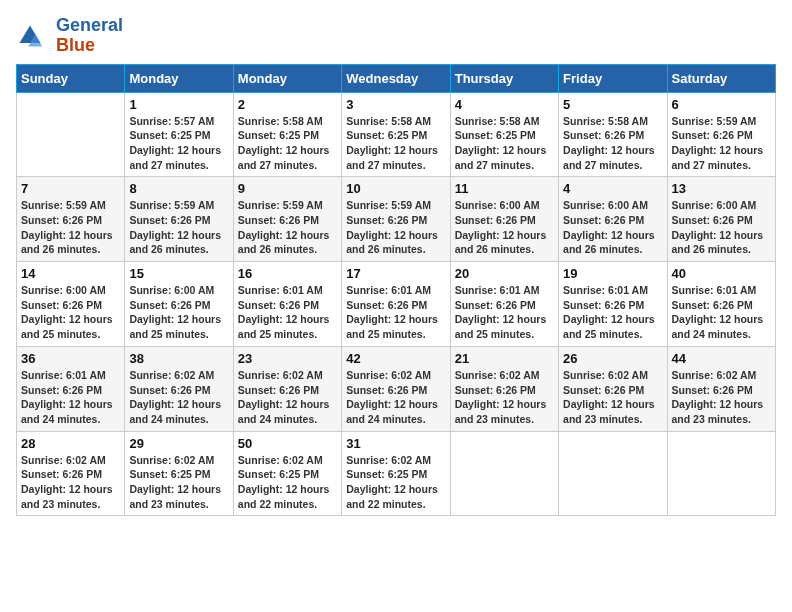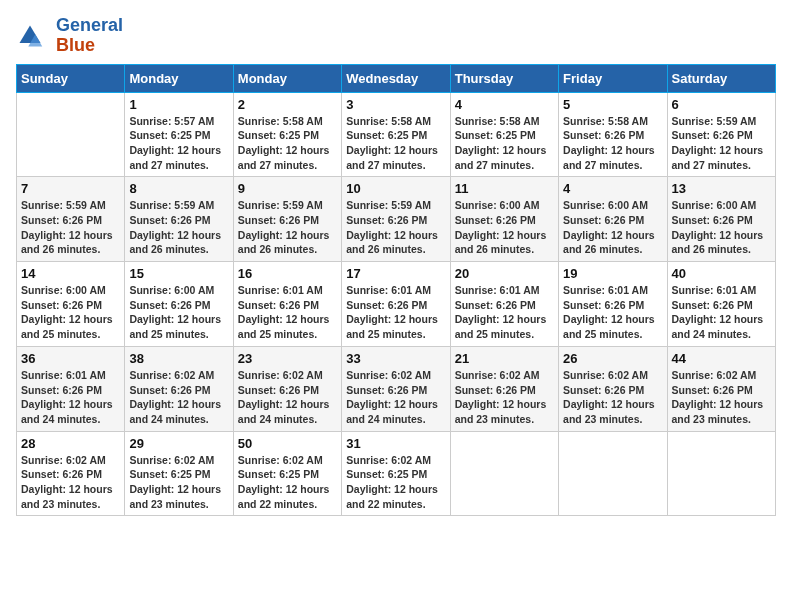--- a/index.html
+++ b/index.html
@@ -283,21 +283,21 @@
 and 24 minutes.</div>
         </td>
         <td>
           <div class="day-number">23</div>
           <div class="day-info" style="white-space: pre-line;">Sunrise: 6:02 AM
 Sunset: 6:26 PM
 Daylight: 12 hours
 and 24 minutes.</div>
         </td>
         <td>
-          <div class="day-number">33</div>
+          <div class="day-number">42</div>
           <div class="day-info" style="white-space: pre-line;">Sunrise: 6:02 AM
 Sunset: 6:26 PM
 Daylight: 12 hours
 and 24 minutes.</div>
         </td>
         <td>
           <div class="day-number">21</div>
           <div class="day-info" style="white-space: pre-line;">Sunrise: 6:02 AM
 Sunset: 6:26 PM
 Daylight: 12 hours

